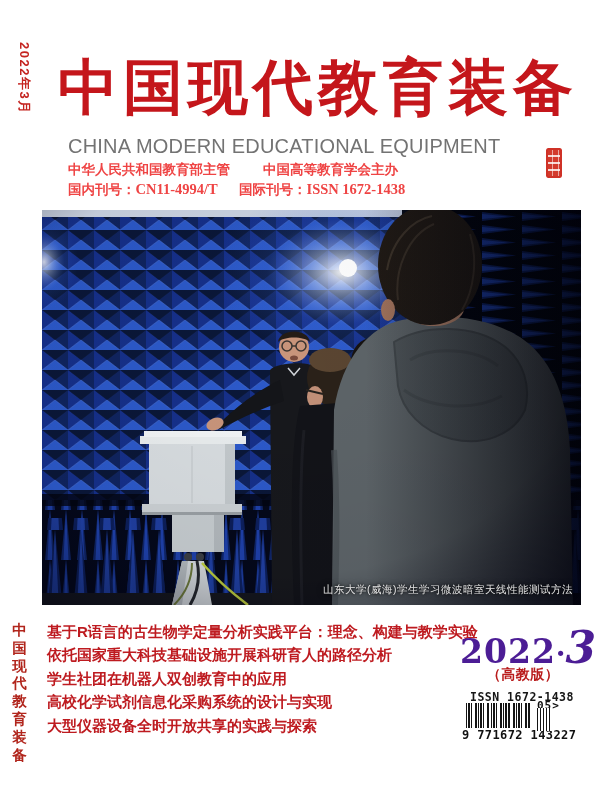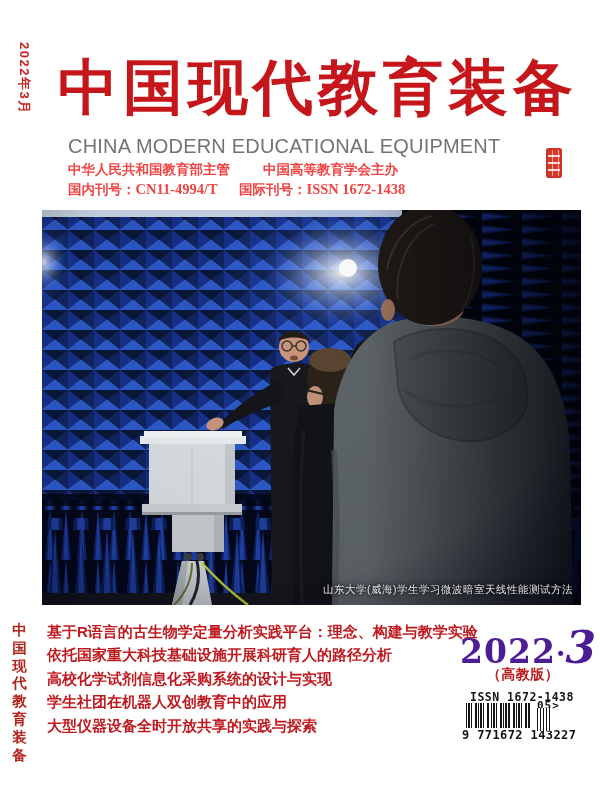--- a/index.html
+++ b/index.html
@@ -231,22 +231,22 @@
         <rect width="539" height="395" fill="url(#rightdark)"></rect>
         <rect width="539" height="395" fill="url(#vign)"></rect>
       </g>
     </svg>
     <div class="photo-caption">山东大学(威海)学生学习微波暗室天线性能测试方法</div>
   </div>
 
   <ul class="articles">
     <li>基于R语言的古生物学定量分析实践平台：理念、构建与教学实验</li>
     <li>依托国家重大科技基础设施开展科研育人的路径分析</li>
+    <li>学生社团在机器人双创教育中的应用</li>
     <li>高校化学试剂信息化采购系统的设计与实现</li>
-    <li>学生社团在机器人双创教育中的应用</li>
     <li>大型仪器设备全时开放共享的实践与探索</li>
   </ul>
 
   <div class="issue-line"><span class="year">2022</span><span class="dot">·</span><span class="no">3</span></div>
   <div class="edition">（高教版）</div>
   <div class="issn">ISSN 1672-1438</div>
   <div class="barcode-wrap">
     <div class="barcode-main"></div>
     <div class="barcode-digits">9 771672 143227</div>
     <div class="addon-label">05&gt;</div>

